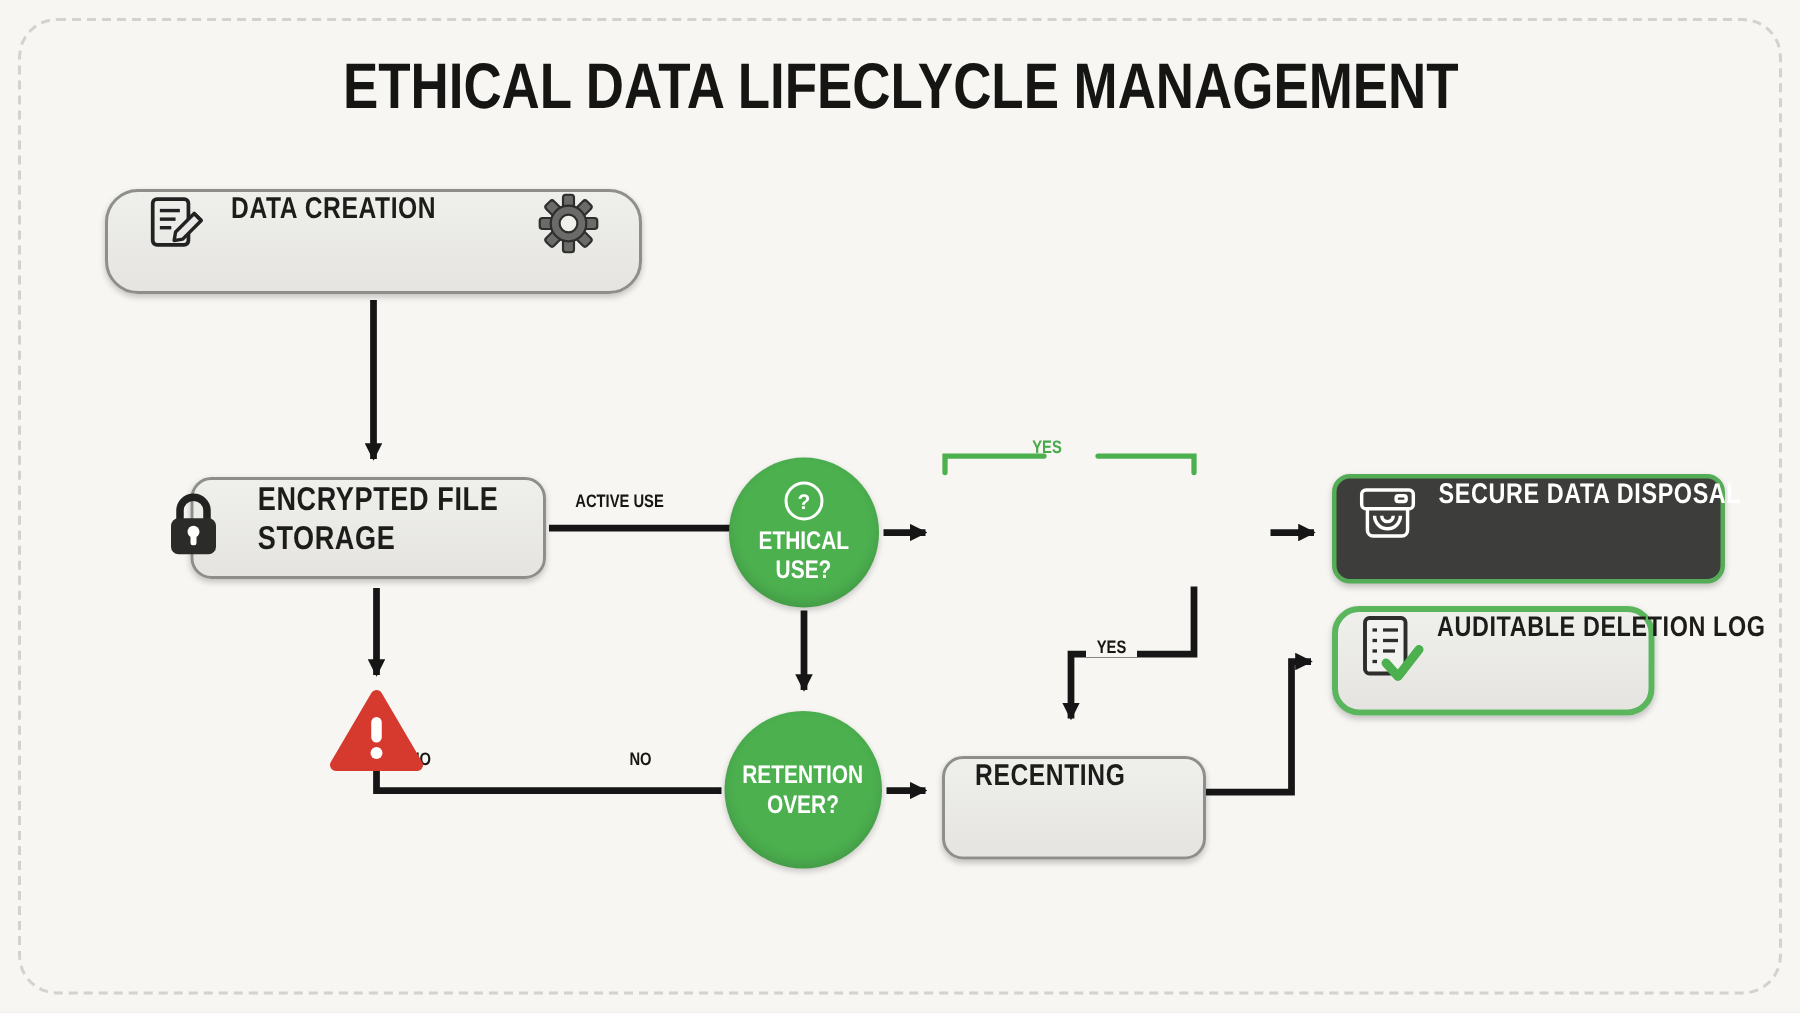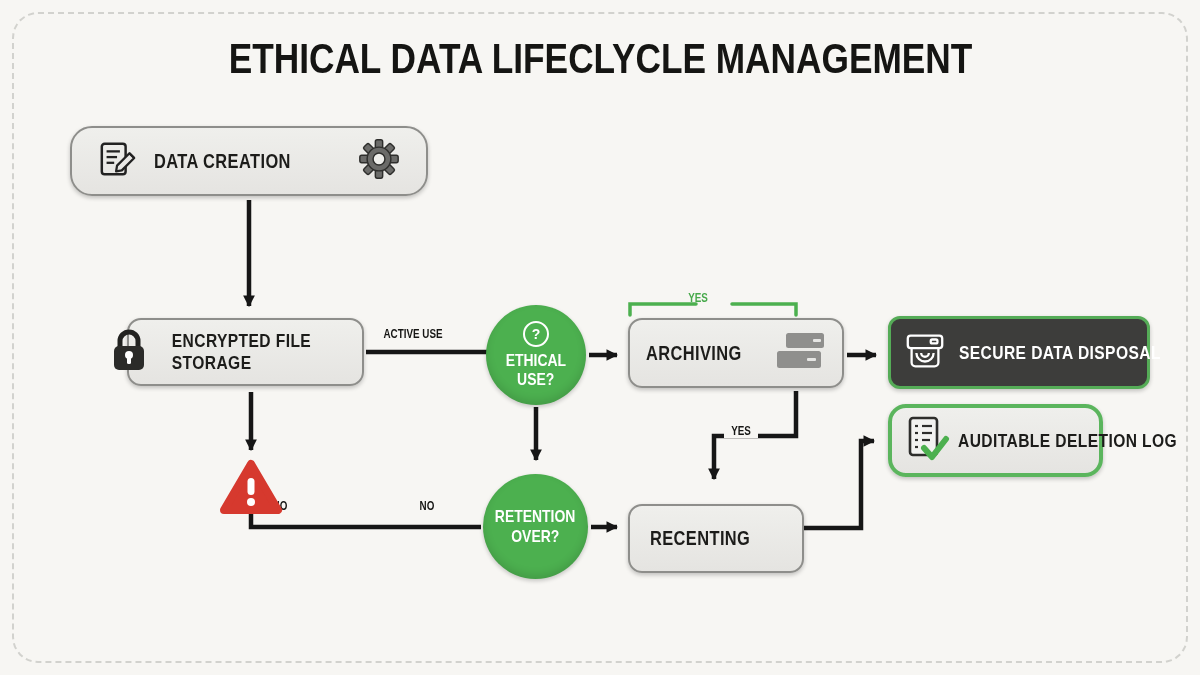--- a/index.html
+++ b/index.html
@@ -19,21 +19,21 @@
     text-align:center; font-size:43px; font-weight:700; color:#151513;
     white-space:nowrap;
   }
   .cond { display:inline-block; transform:scaleX(0.82); transform-origin:center; }
   .cond-l { display:inline-block; transform:scaleX(0.82); transform-origin:left center; white-space:nowrap; }
 
   .node {
     position:absolute; box-sizing:border-box;
     background:linear-gradient(#efefec, #e5e4e1);
     border:2px solid #8e8e8b; border-radius:14px;
-    display:flex; align-items:center;
+    display:flex; 
     box-shadow:0 2px 4px rgba(0,0,0,0.22);
     font-weight:700;
   }
   .node .lbl { font-size:20px; letter-spacing:0.5px; }
 
   .n-data-creation { left:70px; top:126px; width:358px; height:70px; border-radius:22px; padding:0 26px; gap:16px; }
   .n-storage { left:127px; top:318px; width:237px; height:68px; justify-content:center; padding-left:24px; }
   .n-archiving { left:628px; top:318px; width:216px; height:70px; padding:0 16px; }
   .n-recenting { left:628px; top:493px; width:176px; height:69px; padding:0 20px;margin-top:11px; }
 
@@ -153,42 +153,31 @@
 
   <div class="node n-storage">
     <span class="lock-wrap icon">
       <svg width="40" height="46" viewBox="0 0 40 46">
         <path d="M11 21 v-7 a9 9 0 0 1 18 0 v7" fill="none" stroke="#222220" stroke-width="5"></path>
         <rect x="5" y="19" width="30" height="24" rx="5" fill="#2b2b29"></rect>
         <circle cx="20" cy="28" r="4" fill="#fff"></circle>
         <rect x="18" y="30" width="4" height="7" rx="1.5" fill="#fff"></rect>
       </svg>
     </span>
-    <span class="lbl" style="font-size:19px;"><span class="cond">ENCRYPTED FILE STORAGE</span></span>
+    <span class="lbl" style="font-size:22px;"><span class="cond">ENCRYPTED FILE STORAGE</span></span>
   </div>
 
   <div class="circle-node c-ethical">
     <span class="q-badge">
         <span>?</span>
       </span>
     <span class="cline"><span class="cond">ETHICAL</span></span>
     <span class="cline"><span class="cond">USE?</span></span>
   </div>
 
-  <div class="node n-archiving">
-    <span class="lbl"><span class="cond-l">ARCHIVING</span></span>
-    <span class="icon push-right">
-      <svg width="52" height="42" viewBox="0 0 52 42">
-        <rect x="12" y="3" width="38" height="15" rx="2.5" fill="#8f8f8d"></rect>
-        <rect x="39" y="9" width="8" height="3" rx="1" fill="#e6e6e4"></rect>
-        <rect x="3" y="21" width="44" height="17" rx="2.5" fill="#8f8f8d"></rect>
-        <rect x="33" y="28" width="9" height="3" rx="1" fill="#e6e6e4"></rect>
-      </svg>
-    </span>
-  </div>
 
   <div class="node n-disposal">
     <span class="icon">
       <svg width="44" height="46" viewBox="0 0 46 48">
         <g fill="none" stroke="#fff" stroke-width="2.4" stroke-linejoin="round">
           <rect x="5" y="8" width="36" height="13" rx="3"></rect>
           <rect x="29" y="12" width="7" height="4" rx="1.5"></rect>
           <path d="M9 21 v15 a4 4 0 0 0 4 4 h20 a4 4 0 0 0 4-4 v-15"></path>
           <path d="M14 26 a9 9 0 0 0 18 0"></path>
           <path d="M19 26 a4 4 0 0 0 8 0"></path>

